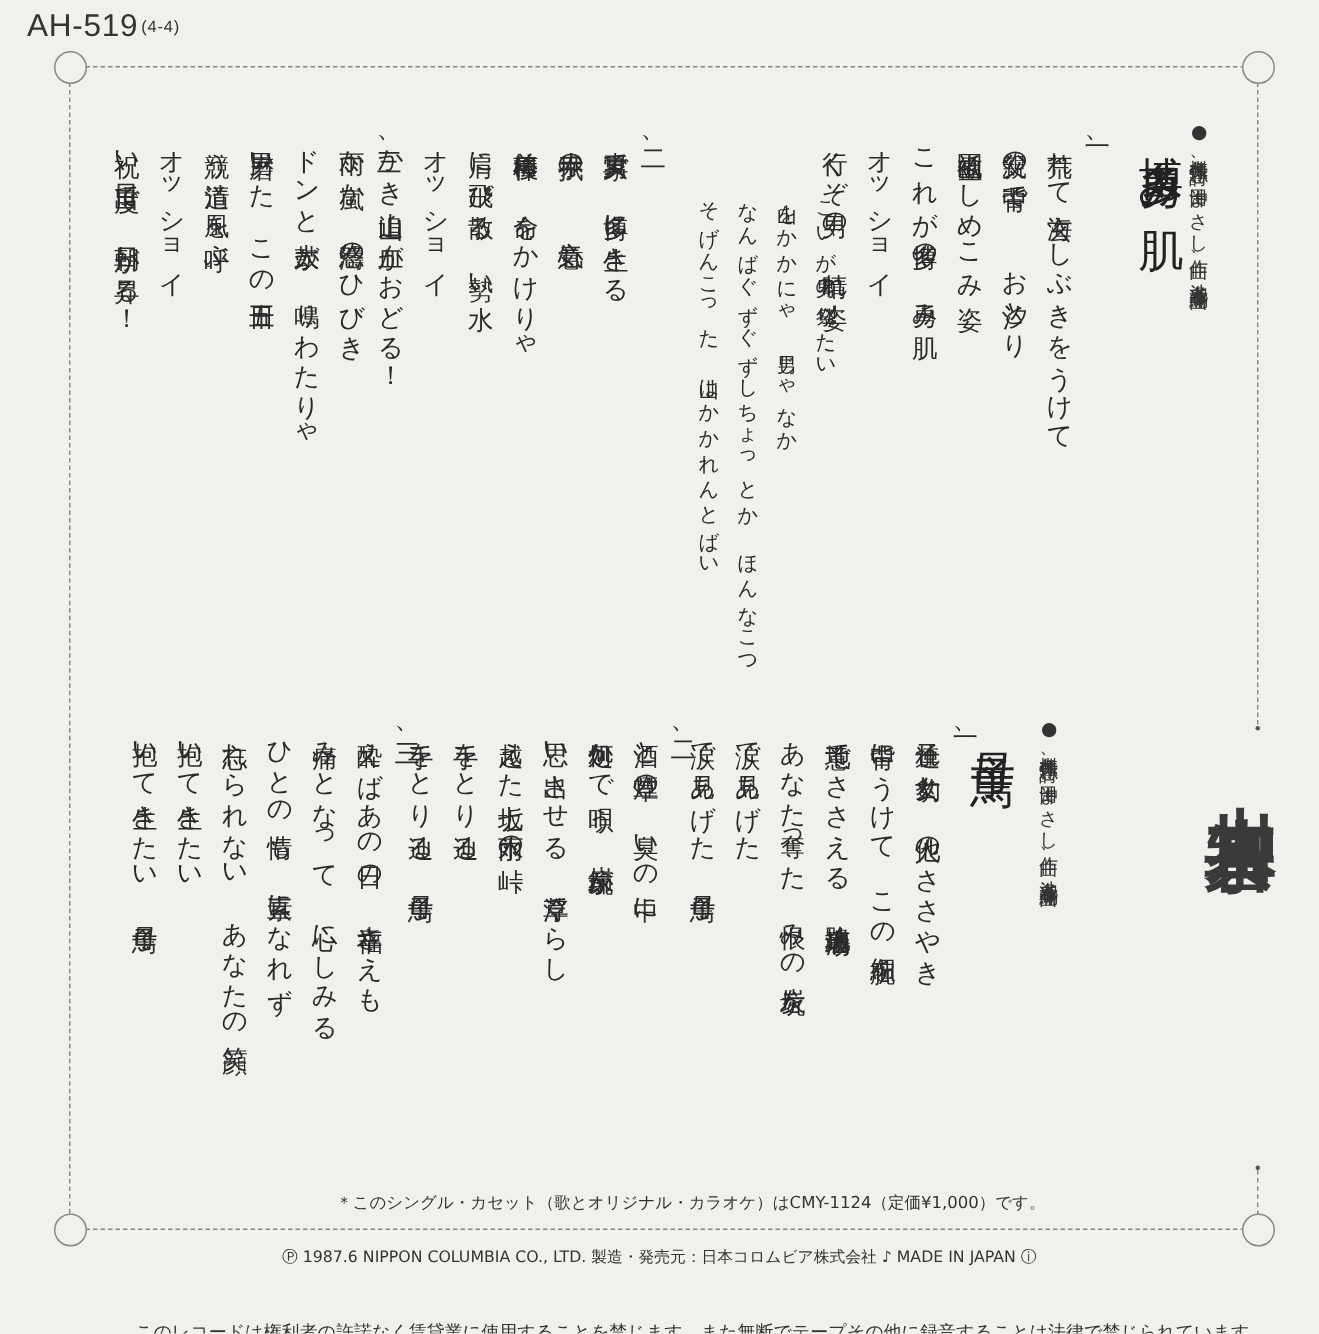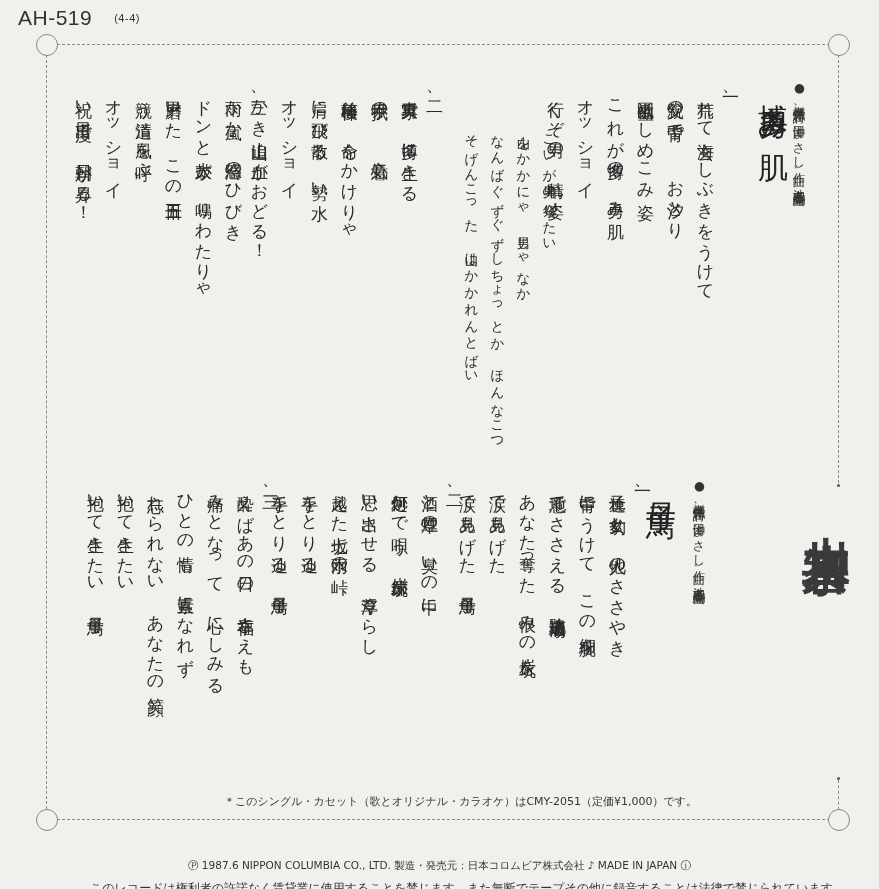--- a/index.html
+++ b/index.html
@@ -7,21 +7,21 @@
     width:879px; height:889px; position:relative; overflow:hidden;
     background:#f1f0ec;
     color:#2a2a2a;
     font-family:"DejaVu Serif", serif;
   }
   .catalog {
     position:absolute; left:18px; top:6px;
     font-family:"Liberation Sans", sans-serif;
     font-size:21px; color:#333; letter-spacing:0.5px;
   }
-  .catalog .sub { font-size:11px; vertical-align:3px; margin-left:22px; }
+  .catalog .sub { font-size:11px; vertical-align:3px; margin-left:2px; }
 
   
   .frame-line { position:absolute; border-color:#8a8a8a; border-style:dashed; border-width:0; }
   .h-top { left:57px; top:44px; width:773px; border-top-width:1px; }
   .h-bot { left:57px; top:819px; width:773px; border-top-width:1px; }
   .v-left { left:46px; top:55px; height:754px; border-left-width:1px; }
   .v-right-top { left:838px; top:55px; height:428px; border-left-width:1px; }
   .v-right-bot { left:838px; top:780px; height:30px; border-left-width:1px; }
   .corner { position:absolute; width:20px; height:20px; border:1px solid #888; border-radius:50%; background:#f1f0ec; }
   .dot { position:absolute; width:3px; height:3px; background:#555; border-radius:50%; }
@@ -40,21 +40,21 @@
   .vnum { writing-mode:vertical-rl; text-orientation:upright; font-size:17px; margin-left:2px; }
   .vlines { display:flex; flex-direction:row-reverse; }
   .vline { writing-mode:vertical-rl; text-orientation:upright; font-size:17px; white-space:pre; width:30px; letter-spacing:1px; }
   .chant { position:absolute; display:flex; flex-direction:row-reverse; }
   .chant .vline { font-size:13.5px; width:26px; letter-spacing:1.5px; }
 
   .note, .copyright, .legal {
     position:absolute; font-family:"DejaVu Sans", sans-serif; color:#333; white-space:nowrap;
   }
   .note { left:224px; top:794px; font-size:11px; }
-  .copyright { left:188px; top:831px; font-size:10.5px;margin-top:28px; }
+  .copyright { left:188px; top:831px; font-size:10.5px; }
   .legal { left:90px; top:852px; font-size:12px;margin-top:28px; }
 </style>
 </head>
 <body>
 
 <div class="catalog">
   <span>AH-519</span><span class="sub">(4-4)</span>
 </div>
 
 <div class="frame-line h-top"></div>
@@ -149,15 +149,15 @@
   <div class="vlines">
     <div class="vline">酔えばあの日の　幸福さえも</div>
     <div class="vline">痛みとなって　心にしみる</div>
     <div class="vline">ひとの情も　素直になれず</div>
     <div class="vline">忘れられない　あなたの笑顔</div>
     <div class="vline">抱いて生きたい</div>
     <div class="vline">抱いて生きたい　母子鳥</div>
   </div>
 </div>
 
-<div class="note">＊このシングル・カセット（歌とオリジナル・カラオケ）はCMY-2051（定価¥1,000）です。</div>
+<div class="note">＊このシングル・カセット（歌とオリジナル・カラオケ）はCMY-1124（定価¥1,000）です。</div>
 <div class="copyright">Ⓟ 1987.6 NIPPON COLUMBIA CO., LTD. 製造・発売元：日本コロムビア株式会社 ♪ MADE IN JAPAN ⓘ</div>
 <div class="legal">このレコードは権利者の許諾なく賃貸業に使用することを禁じます。また無断でテープその他に録音することは法律で禁じられています。</div>
 
 </body></html>

